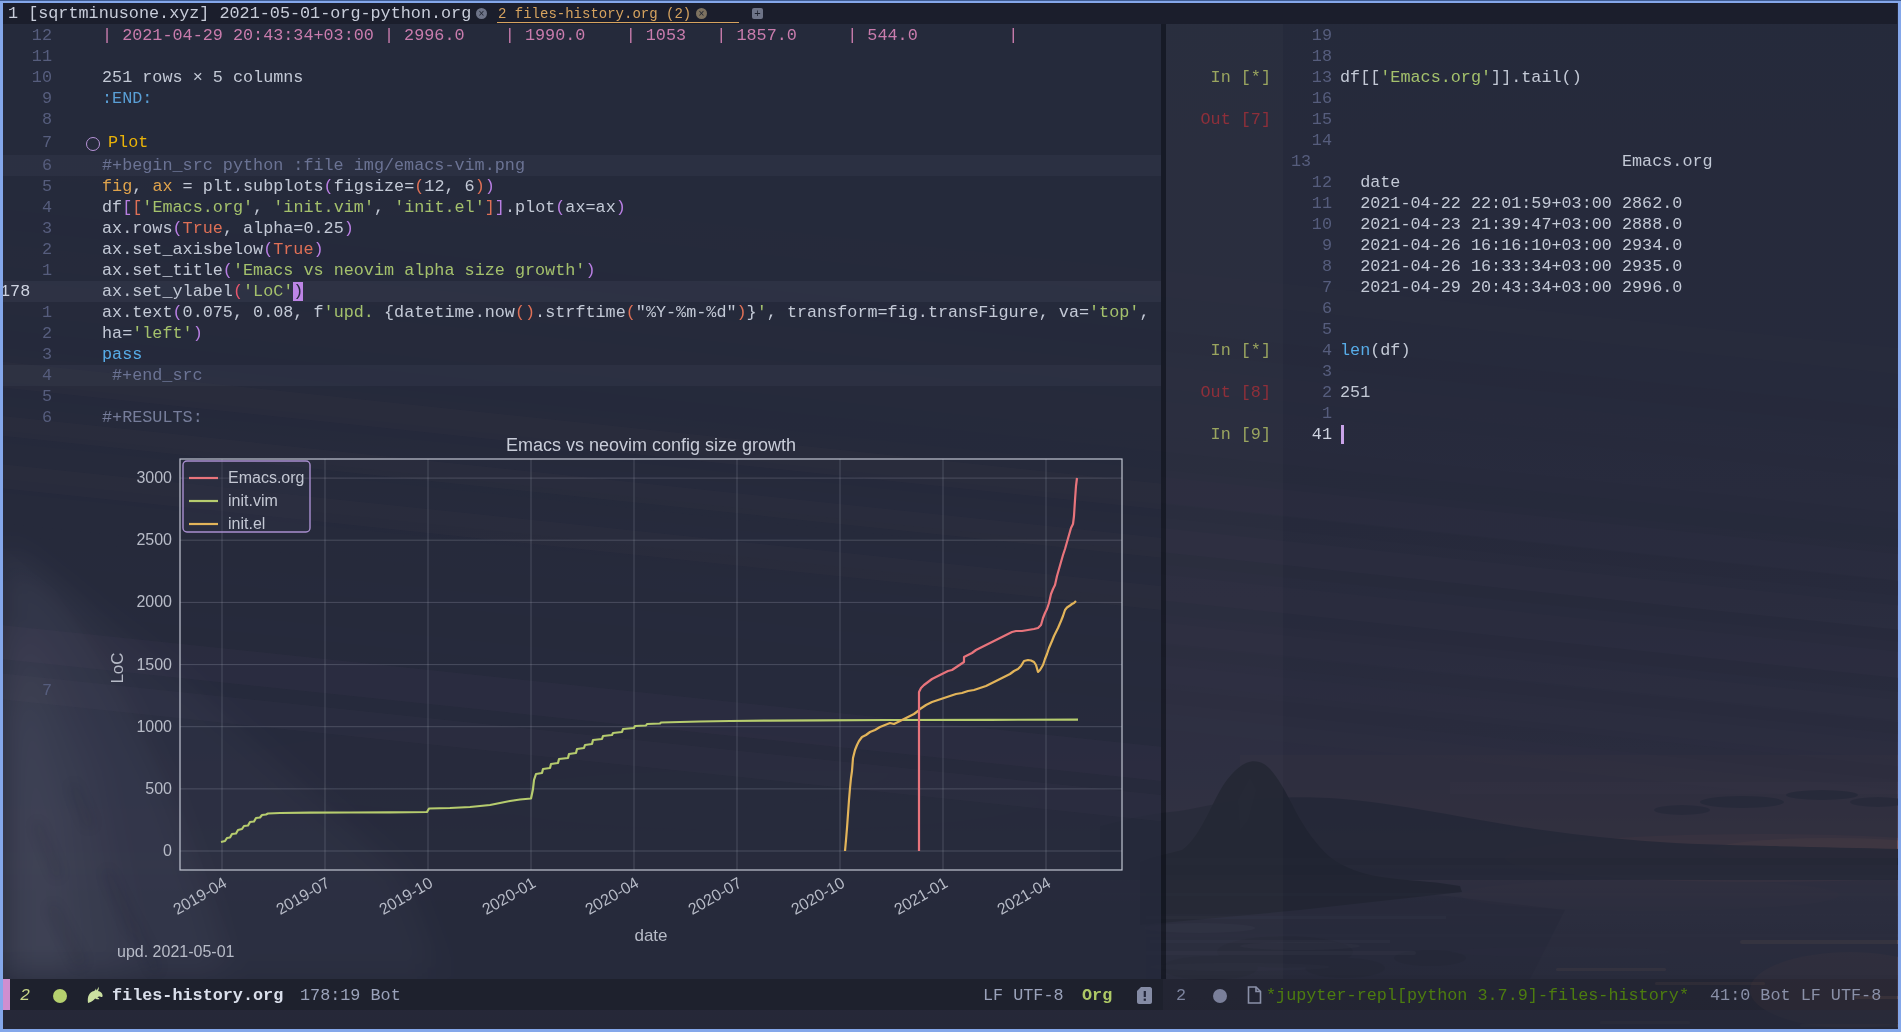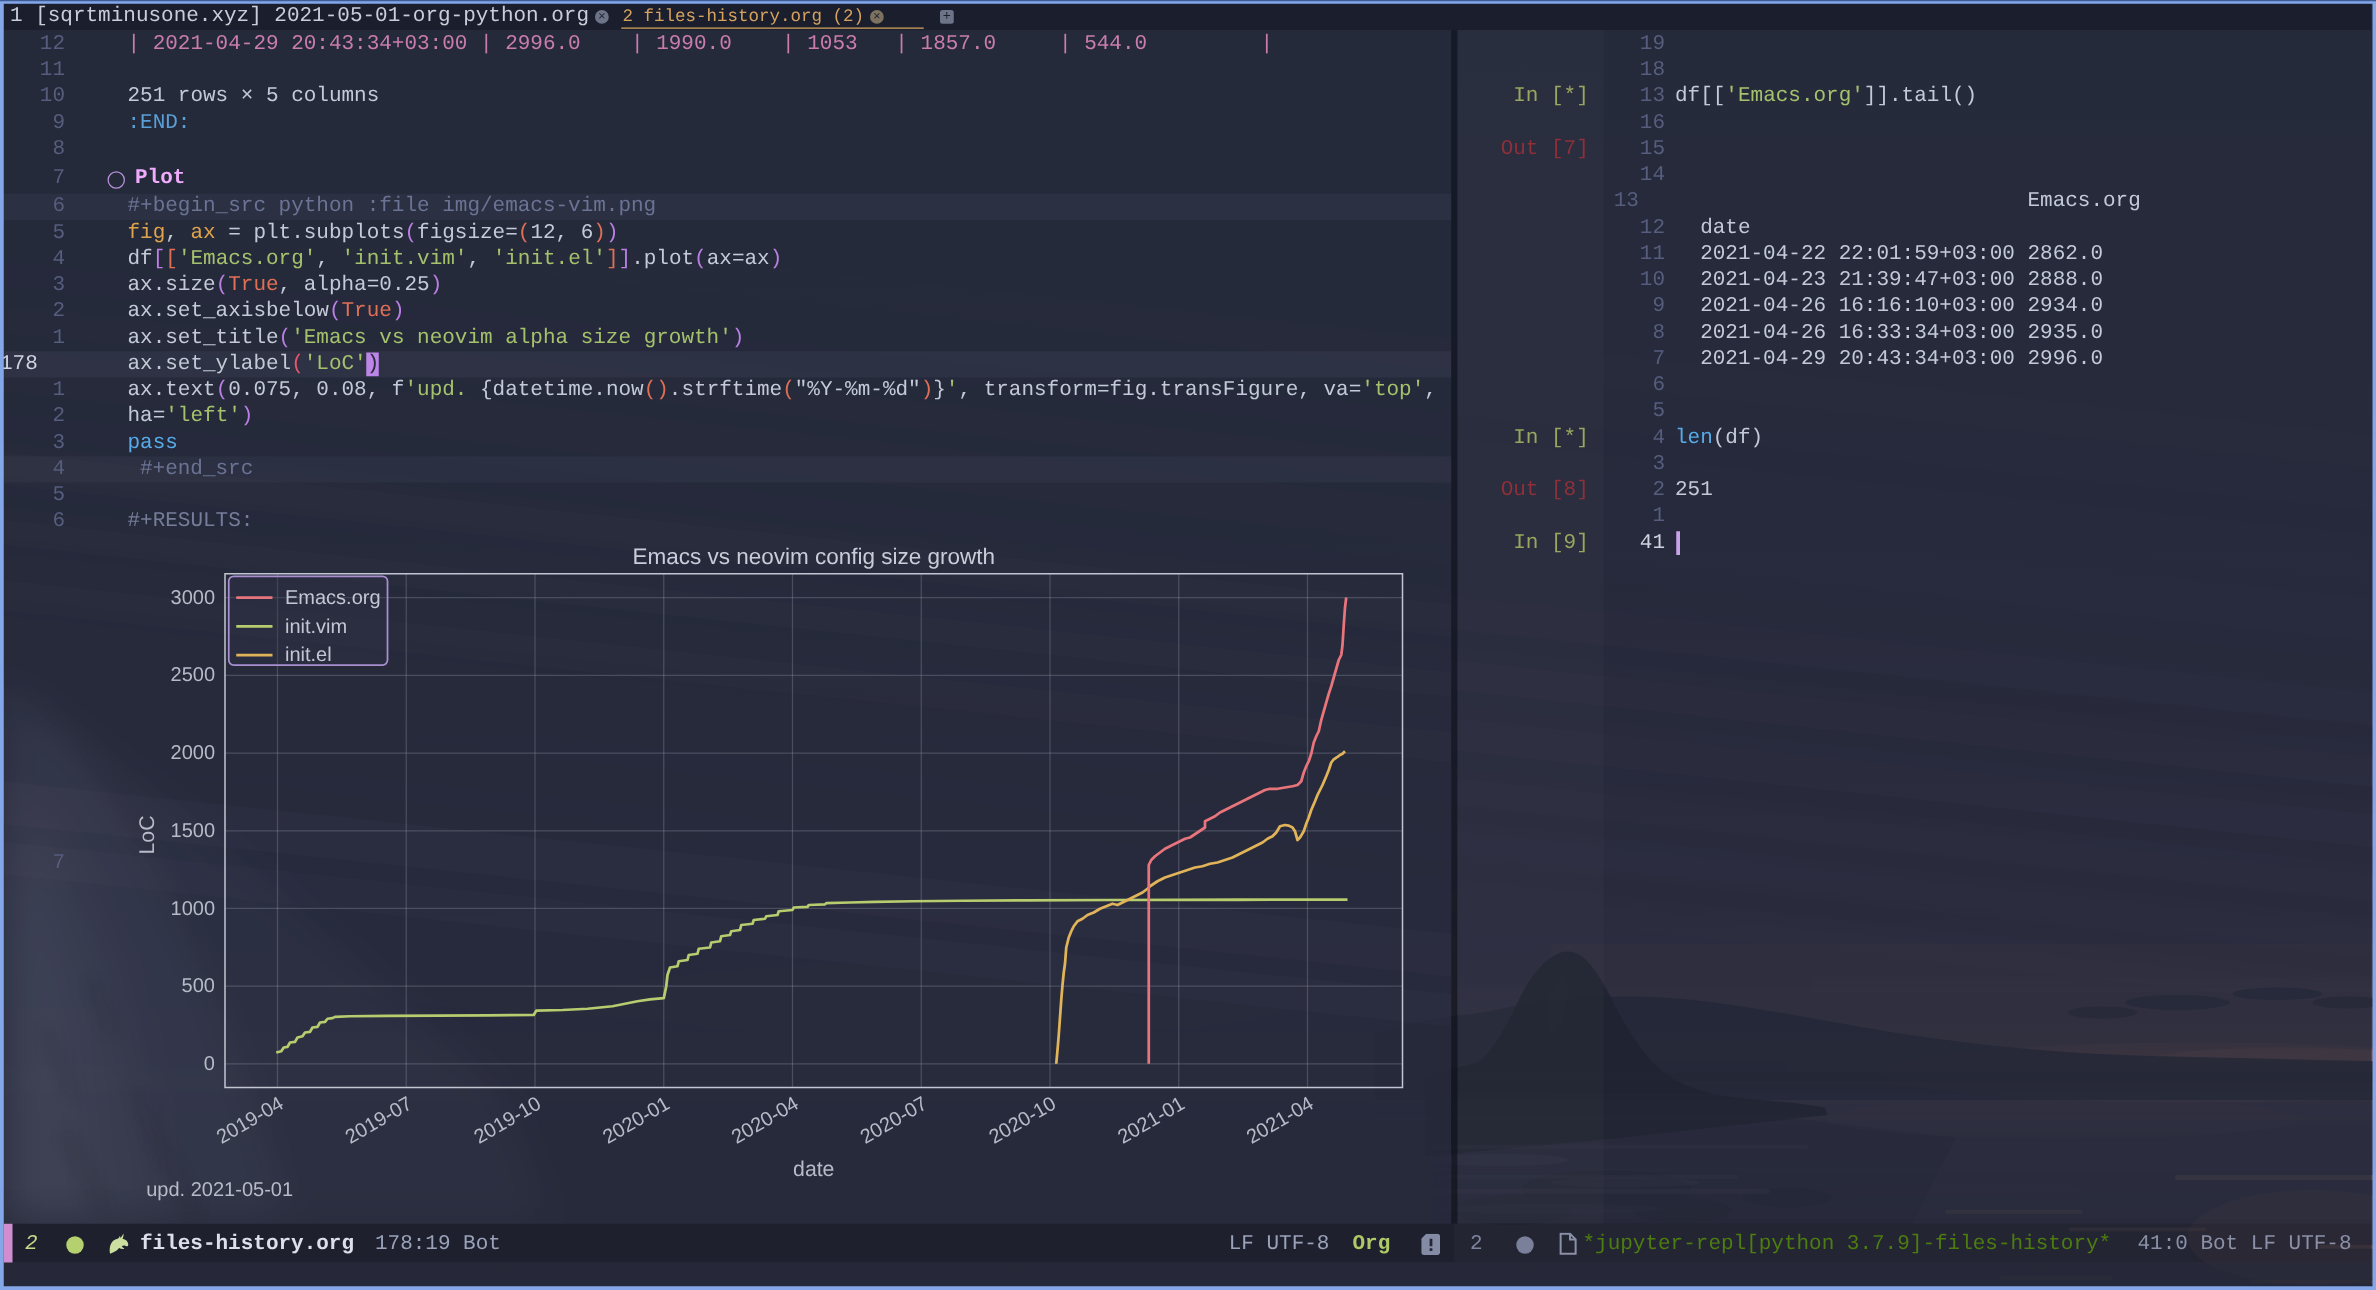--- a/index.html
+++ b/index.html
@@ -126,29 +126,29 @@
 <div class="row" style="left:0px;top:25px;width:52px;text-align:right;color:#565d7d">12</div>
 <div class="row" style="left:102px;top:25px"><span style="color:#c97cad">| 2021-04-29 20:43:34+03:00 | 2996.0    | 1990.0    | 1053   | 1857.0     | 544.0         |</span></div>
 <div class="row" style="left:0px;top:46px;width:52px;text-align:right;color:#565d7d">11</div>
 <div class="row" style="left:0px;top:67px;width:52px;text-align:right;color:#565d7d">10</div>
 <div class="row" style="left:102px;top:67px"><span style="color:#c3c9d6">251 rows × 5 columns</span></div>
 <div class="row" style="left:0px;top:88px;width:52px;text-align:right;color:#565d7d">9</div>
 <div class="row" style="left:102px;top:88px"><span style="color:#5a9fd6">:END:</span></div>
 <div class="row" style="left:0px;top:109px;width:52px;text-align:right;color:#565d7d">8</div>
 <div class="row" style="left:0px;top:132px;width:52px;text-align:right;color:#565d7d">7</div>
 <div class="abs" style="left:86px;top:137px;width:12px;height:12px;border-radius:7px;border:1.6px solid #b893d8;z-index:6"></div>
-<div class="row" style="left:108px;top:132px;color:#f0abfc;font-weight:bold">Plot</div>
+<div class="row" style="left:108px;top:132px;color:#eab308;font-weight:normal">Plot</div>
 <div class="row" style="left:0px;top:155px;width:52px;text-align:right;color:#565d7d">6</div>
 <div class="row" style="left:102px;top:155px"><span style="color:#6b7394">#+begin_src python :file img/emacs-vim.png</span></div>
 <div class="row" style="left:0px;top:176px;width:52px;text-align:right;color:#565d7d">5</div>
 <div class="row" style="left:102px;top:176px"><span style="color:#dfa34c">fig</span><span style="color:#c3c9d6">, </span><span style="color:#dfa34c">ax</span><span style="color:#c3c9d6"> = plt.subplots</span><span style="color:#b97fe3">(</span><span style="color:#c3c9d6">figsize=</span><span style="color:#df7056">(</span><span style="color:#c3c9d6">12, 6</span><span style="color:#df7056">)</span><span style="color:#b97fe3">)</span></div>
 <div class="row" style="left:0px;top:197px;width:52px;text-align:right;color:#565d7d">4</div>
 <div class="row" style="left:102px;top:197px"><span style="color:#c3c9d6">df</span><span style="color:#b97fe3">[</span><span style="color:#df7056">[</span><span style="color:#a4c16c">'Emacs.org'</span><span style="color:#c3c9d6">, </span><span style="color:#a4c16c">'init.vim'</span><span style="color:#c3c9d6">, </span><span style="color:#a4c16c">'init.el'</span><span style="color:#df7056">]</span><span style="color:#b97fe3">]</span><span style="color:#c3c9d6">.plot</span><span style="color:#b97fe3">(</span><span style="color:#c3c9d6">ax=ax</span><span style="color:#b97fe3">)</span></div>
 <div class="row" style="left:0px;top:218px;width:52px;text-align:right;color:#565d7d">3</div>
-<div class="row" style="left:102px;top:218px"><span style="color:#c3c9d6">ax.size</span><span style="color:#b97fe3">(</span><span style="color:#df7056">True</span><span style="color:#c3c9d6">, alpha=0.25</span><span style="color:#b97fe3">)</span></div>
+<div class="row" style="left:102px;top:218px"><span style="color:#c3c9d6">ax.rows</span><span style="color:#b97fe3">(</span><span style="color:#df7056">True</span><span style="color:#c3c9d6">, alpha=0.25</span><span style="color:#b97fe3">)</span></div>
 <div class="row" style="left:0px;top:239px;width:52px;text-align:right;color:#565d7d">2</div>
 <div class="row" style="left:102px;top:239px"><span style="color:#c3c9d6">ax.set_axisbelow</span><span style="color:#b97fe3">(</span><span style="color:#df7056">True</span><span style="color:#b97fe3">)</span></div>
 <div class="row" style="left:0px;top:260px;width:52px;text-align:right;color:#565d7d">1</div>
 <div class="row" style="left:102px;top:260px"><span style="color:#c3c9d6">ax.set_title</span><span style="color:#b97fe3">(</span><span style="color:#a4c16c">'Emacs vs neovim alpha size growth'</span><span style="color:#b97fe3">)</span></div>
 <div class="row" style="left:0px;top:281px;width:52px;text-align:left;color:#ced3e0">178</div>
 <div class="row" style="left:102px;top:281px"><span style="color:#c3c9d6">ax.set_ylabel</span><span style="color:#e8566d">(</span><span style="color:#a4c16c">'LoC'</span><span style="background:#bd85e6;color:#262a3c">)</span></div>
 <div class="row" style="left:0px;top:302px;width:52px;text-align:right;color:#565d7d">1</div>
 <div class="row" style="left:102px;top:302px"><span style="color:#c3c9d6">ax.text</span><span style="color:#b97fe3">(</span><span style="color:#c3c9d6">0.075, 0.08, f</span><span style="color:#a4c16c">'upd. </span><span style="color:#c3c9d6">{datetime.now</span><span style="color:#df7056">()</span><span style="color:#c3c9d6">.strftime</span><span style="color:#df7056">(</span><span style="color:#c3c9d6">"%Y-%m-%d"</span><span style="color:#df7056">)</span><span style="color:#c3c9d6">}</span><span style="color:#a4c16c">'</span><span style="color:#c3c9d6">, transform=fig.transFigure, va=</span><span style="color:#a4c16c">'top'</span><span style="color:#c3c9d6">,</span></div>
 <div class="row" style="left:0px;top:323px;width:52px;text-align:right;color:#565d7d">2</div>
 <div class="row" style="left:102px;top:323px"><span style="color:#c3c9d6">ha=</span><span style="color:#a4c16c">'left'</span><span style="color:#b97fe3">)</span></div>

